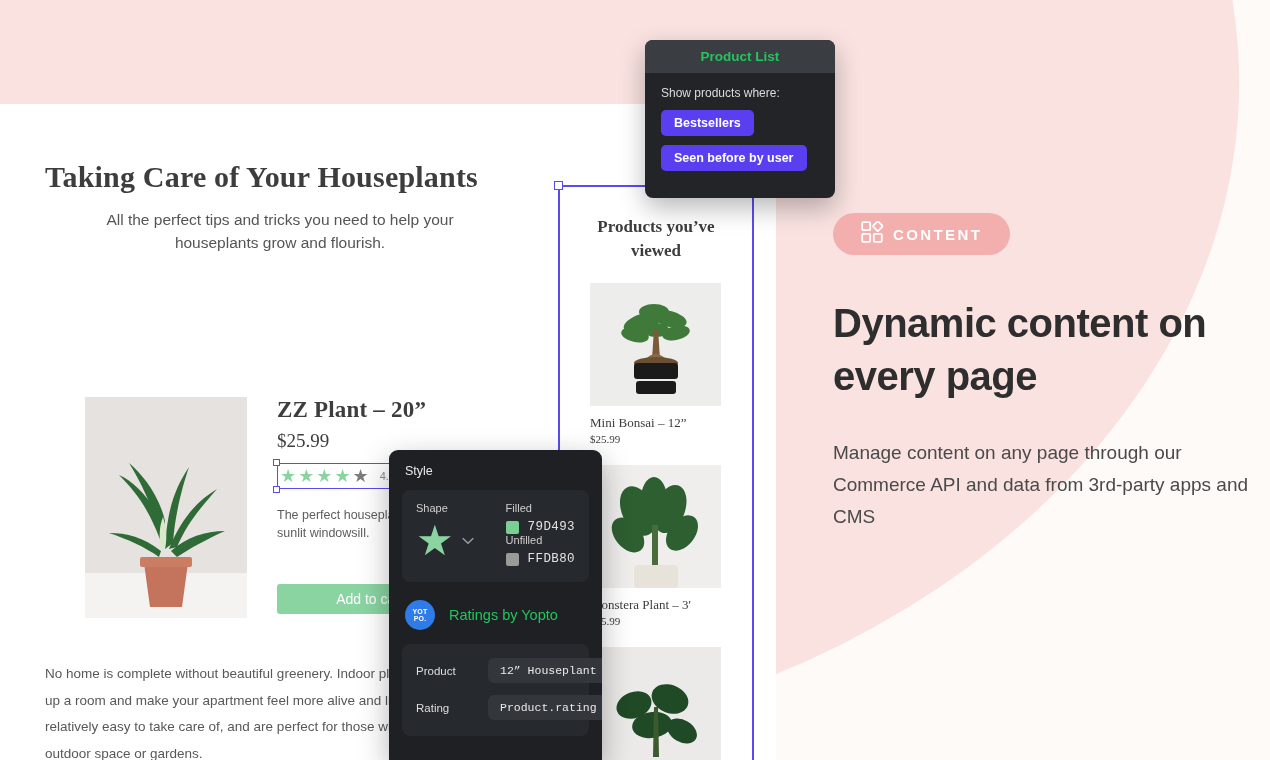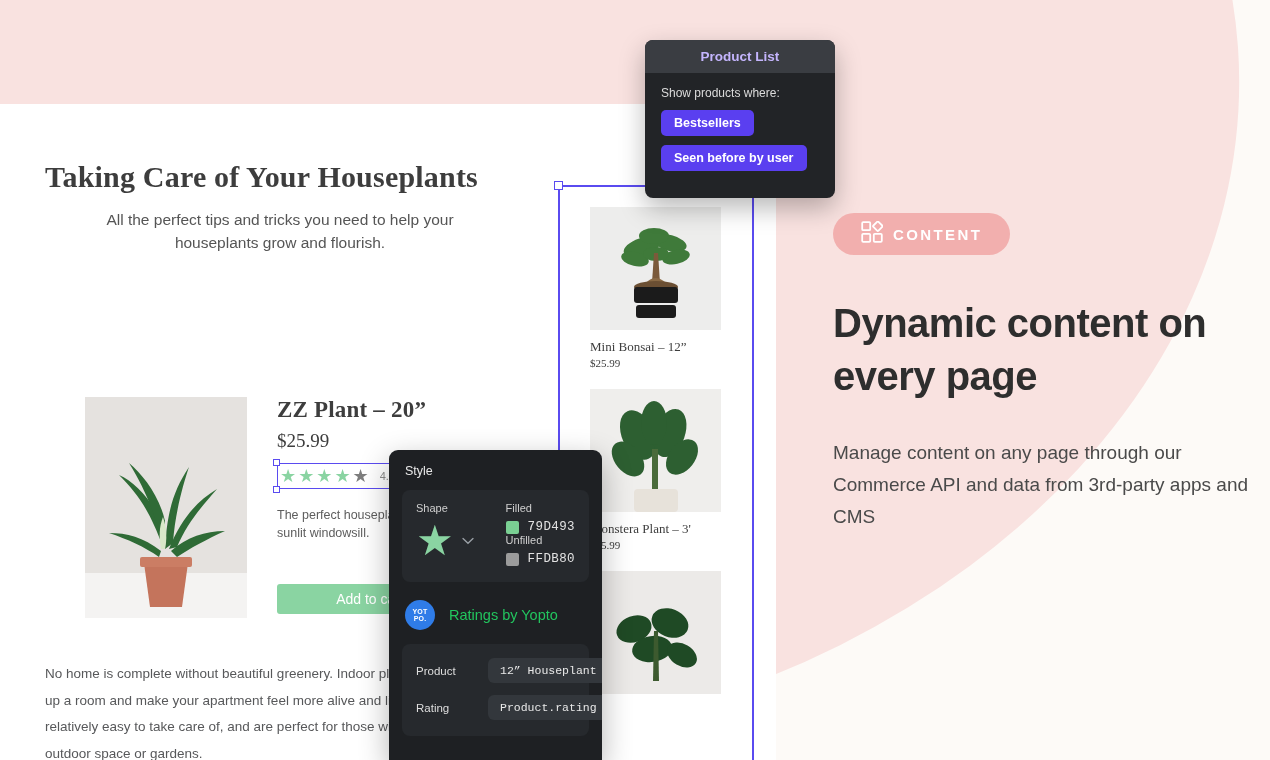--- a/index.html
+++ b/index.html
@@ -147,21 +147,21 @@
   #viewed-sel .sel-handle.tr { right: -6px; top: -6px; width: 9px; height: 9px; }
 
   
   #product-list-panel {
     position: absolute; left: 645px; top: 40px;
     width: 190px; border-radius: 8px; overflow: hidden;
     background: #222427;
     box-shadow: 0 10px 26px rgba(0,0,0,.28);
   }
   .plp-head {
-    background: #3a3d42; color: #c4b5fd;
+    background: #3a3d42; color: #22c55e;
     text-align: center; font-size: 13.5px; font-weight: 700;
     padding: 9px 0 9px;
   }
   .plp-body { padding: 13px 16px 18px; }
   .plp-label { color: #dcdcdc; font-size: 12px; margin-bottom: 10px; }
   .plp-pill {
     display: inline-block; background: #5a3ff0; color: #fff;
     font-size: 12.5px; font-weight: 700;
     border-radius: 5px; padding: 6px 13px; margin-bottom: 9px;
     border: none; cursor: pointer; font-family: "Liberation Sans", sans-serif;
@@ -291,20 +291,21 @@
     </div>
 
     <button class="add-cart">Add to cart</button>
 
     <p class="body-para" id="para1">No home is complete without beautiful greenery. Indoor plants brighten up a room and make your apartment feel more alive and lively. They are relatively easy to take care of, and are perfect for those with little to no outdoor space or gardens.</p>
 
   </div>
 </div>
 
 <div id="viewed-col">
+  <div class="viewed-title">Products you’ve viewed</div>
 
   <div class="viewed-item">
     <div class="viewed-thumb">
       <svg viewBox="0 0 131 123" width="131" height="123">
         <rect width="131" height="123" fill="#ededec"></rect>
         <g fill="#3f7a3a">
           <ellipse cx="52" cy="40" rx="19" ry="9" transform="rotate(-18 52 40)"></ellipse>
           <ellipse cx="80" cy="36" rx="17" ry="8" transform="rotate(14 80 36)"></ellipse>
           <ellipse cx="64" cy="29" rx="15" ry="8"></ellipse>
           <ellipse cx="45" cy="52" rx="14" ry="7" transform="rotate(12 45 52)"></ellipse>

